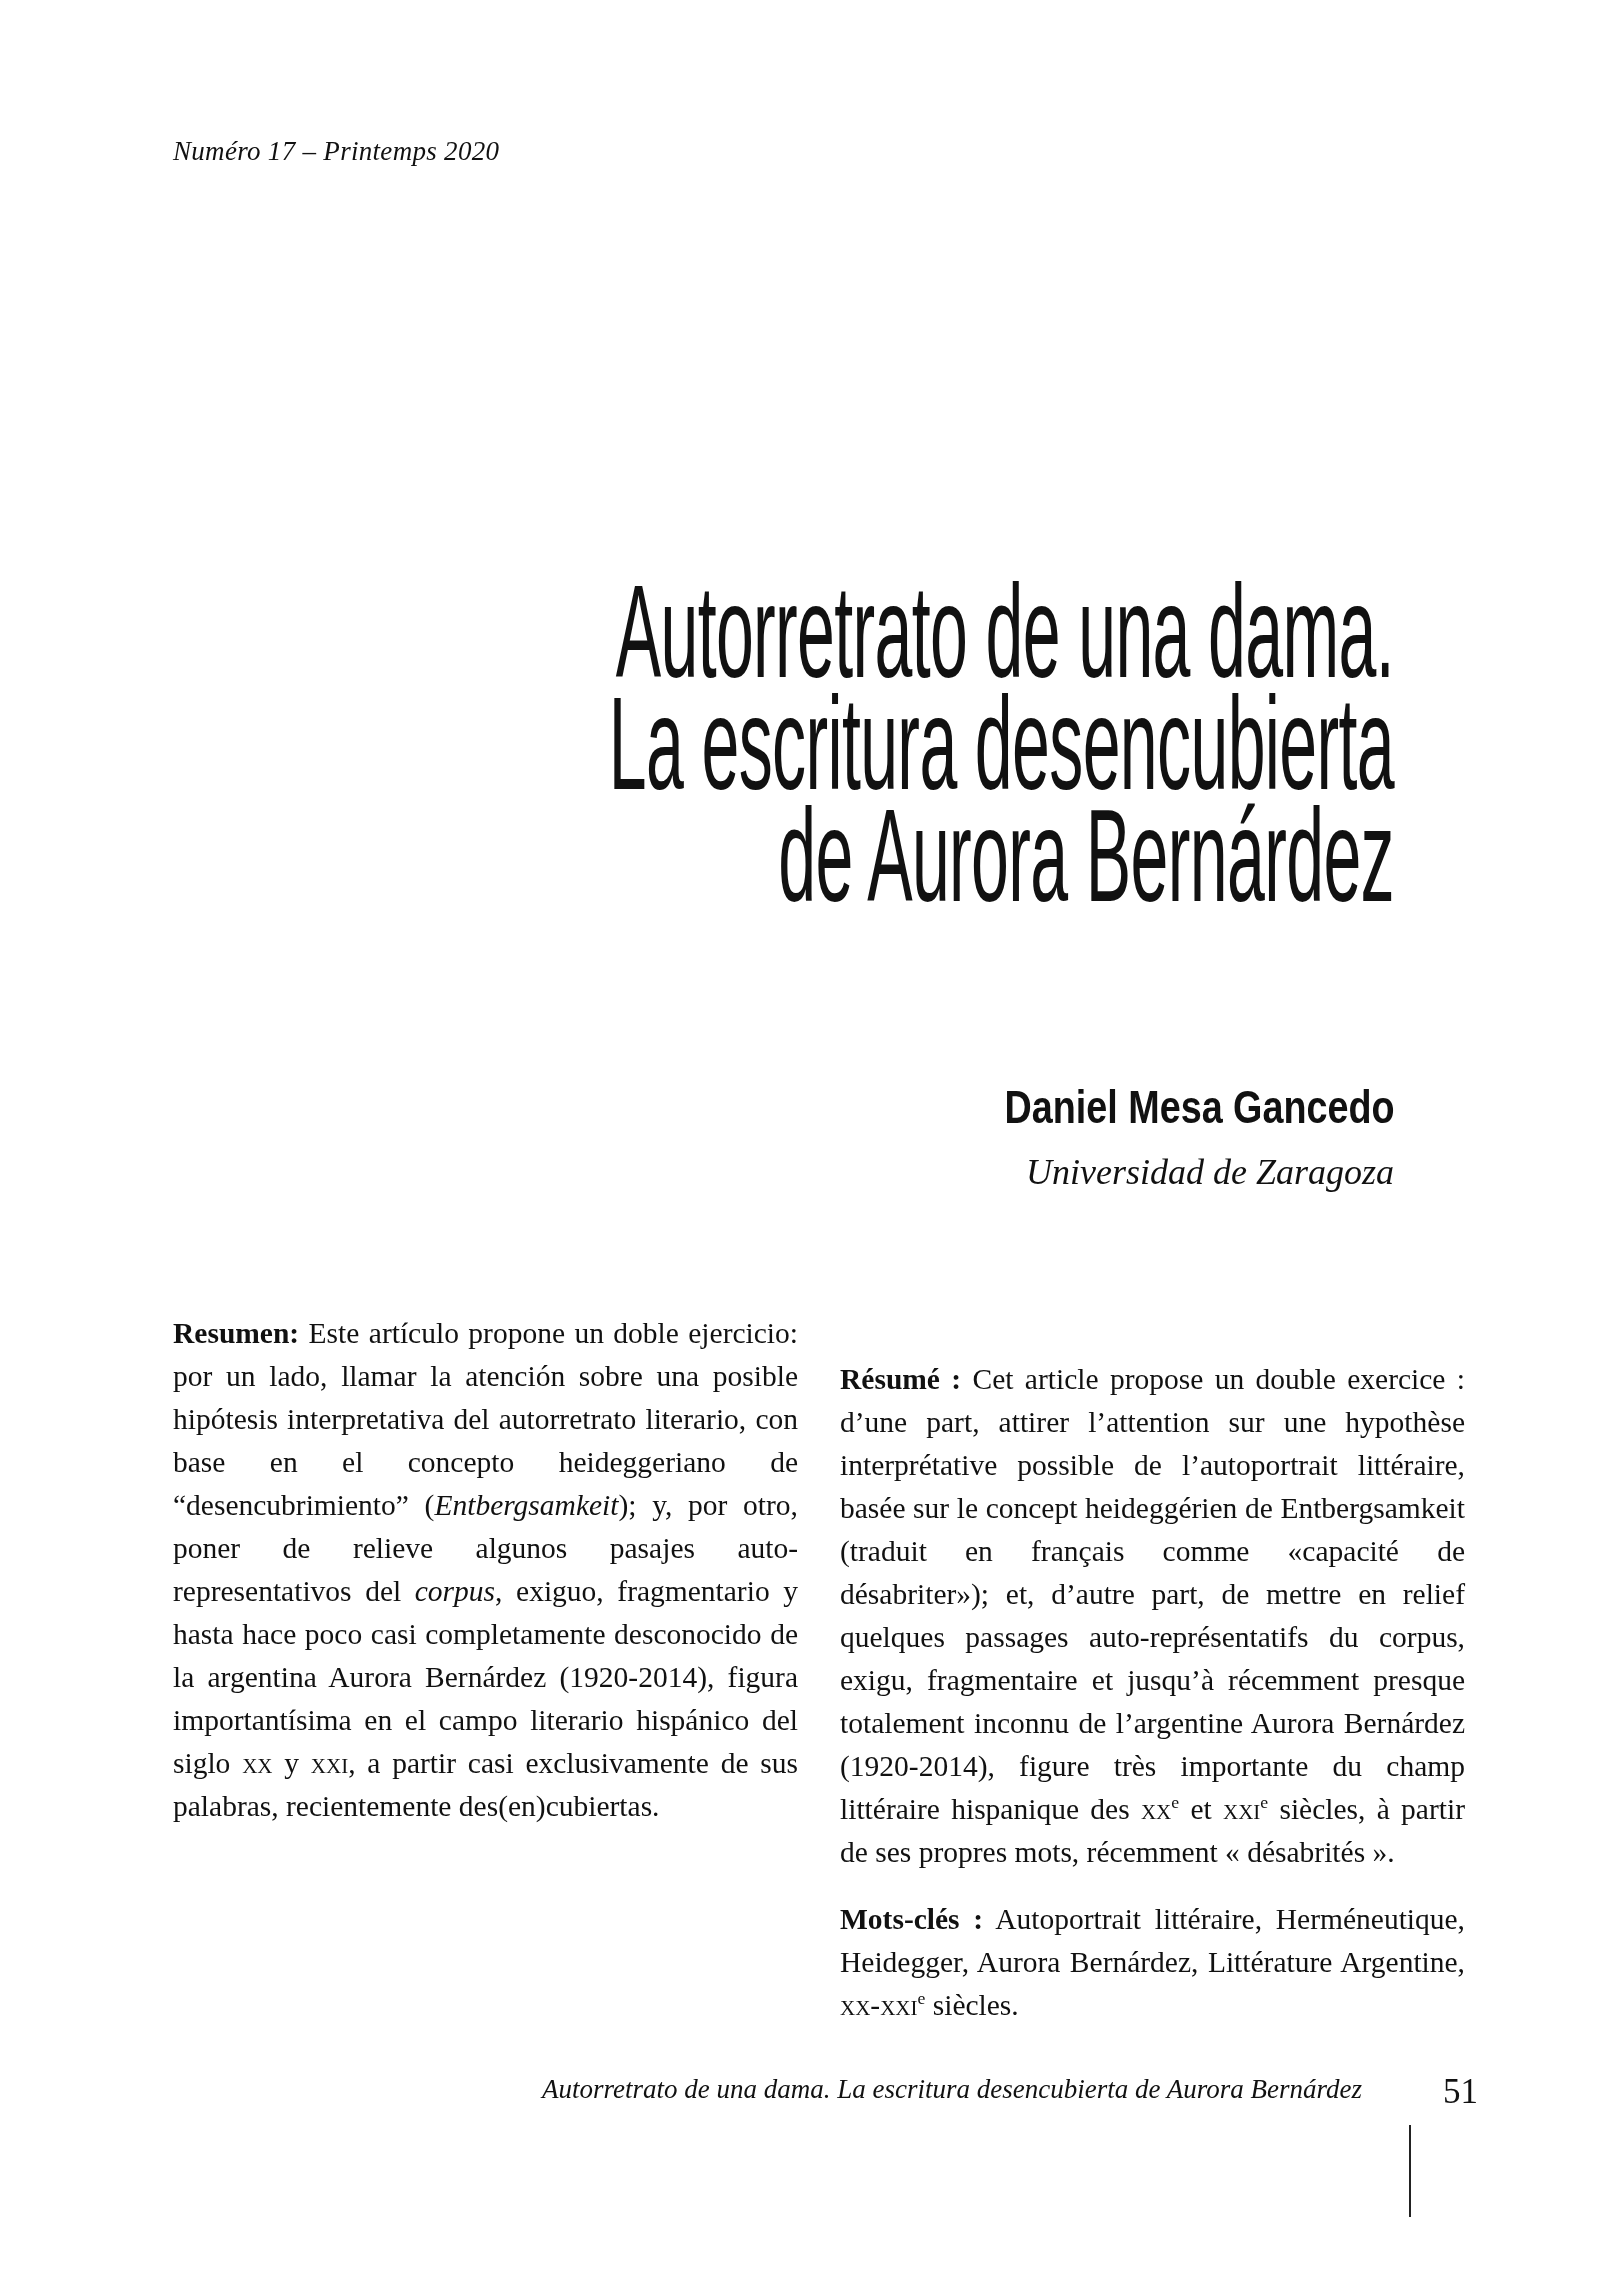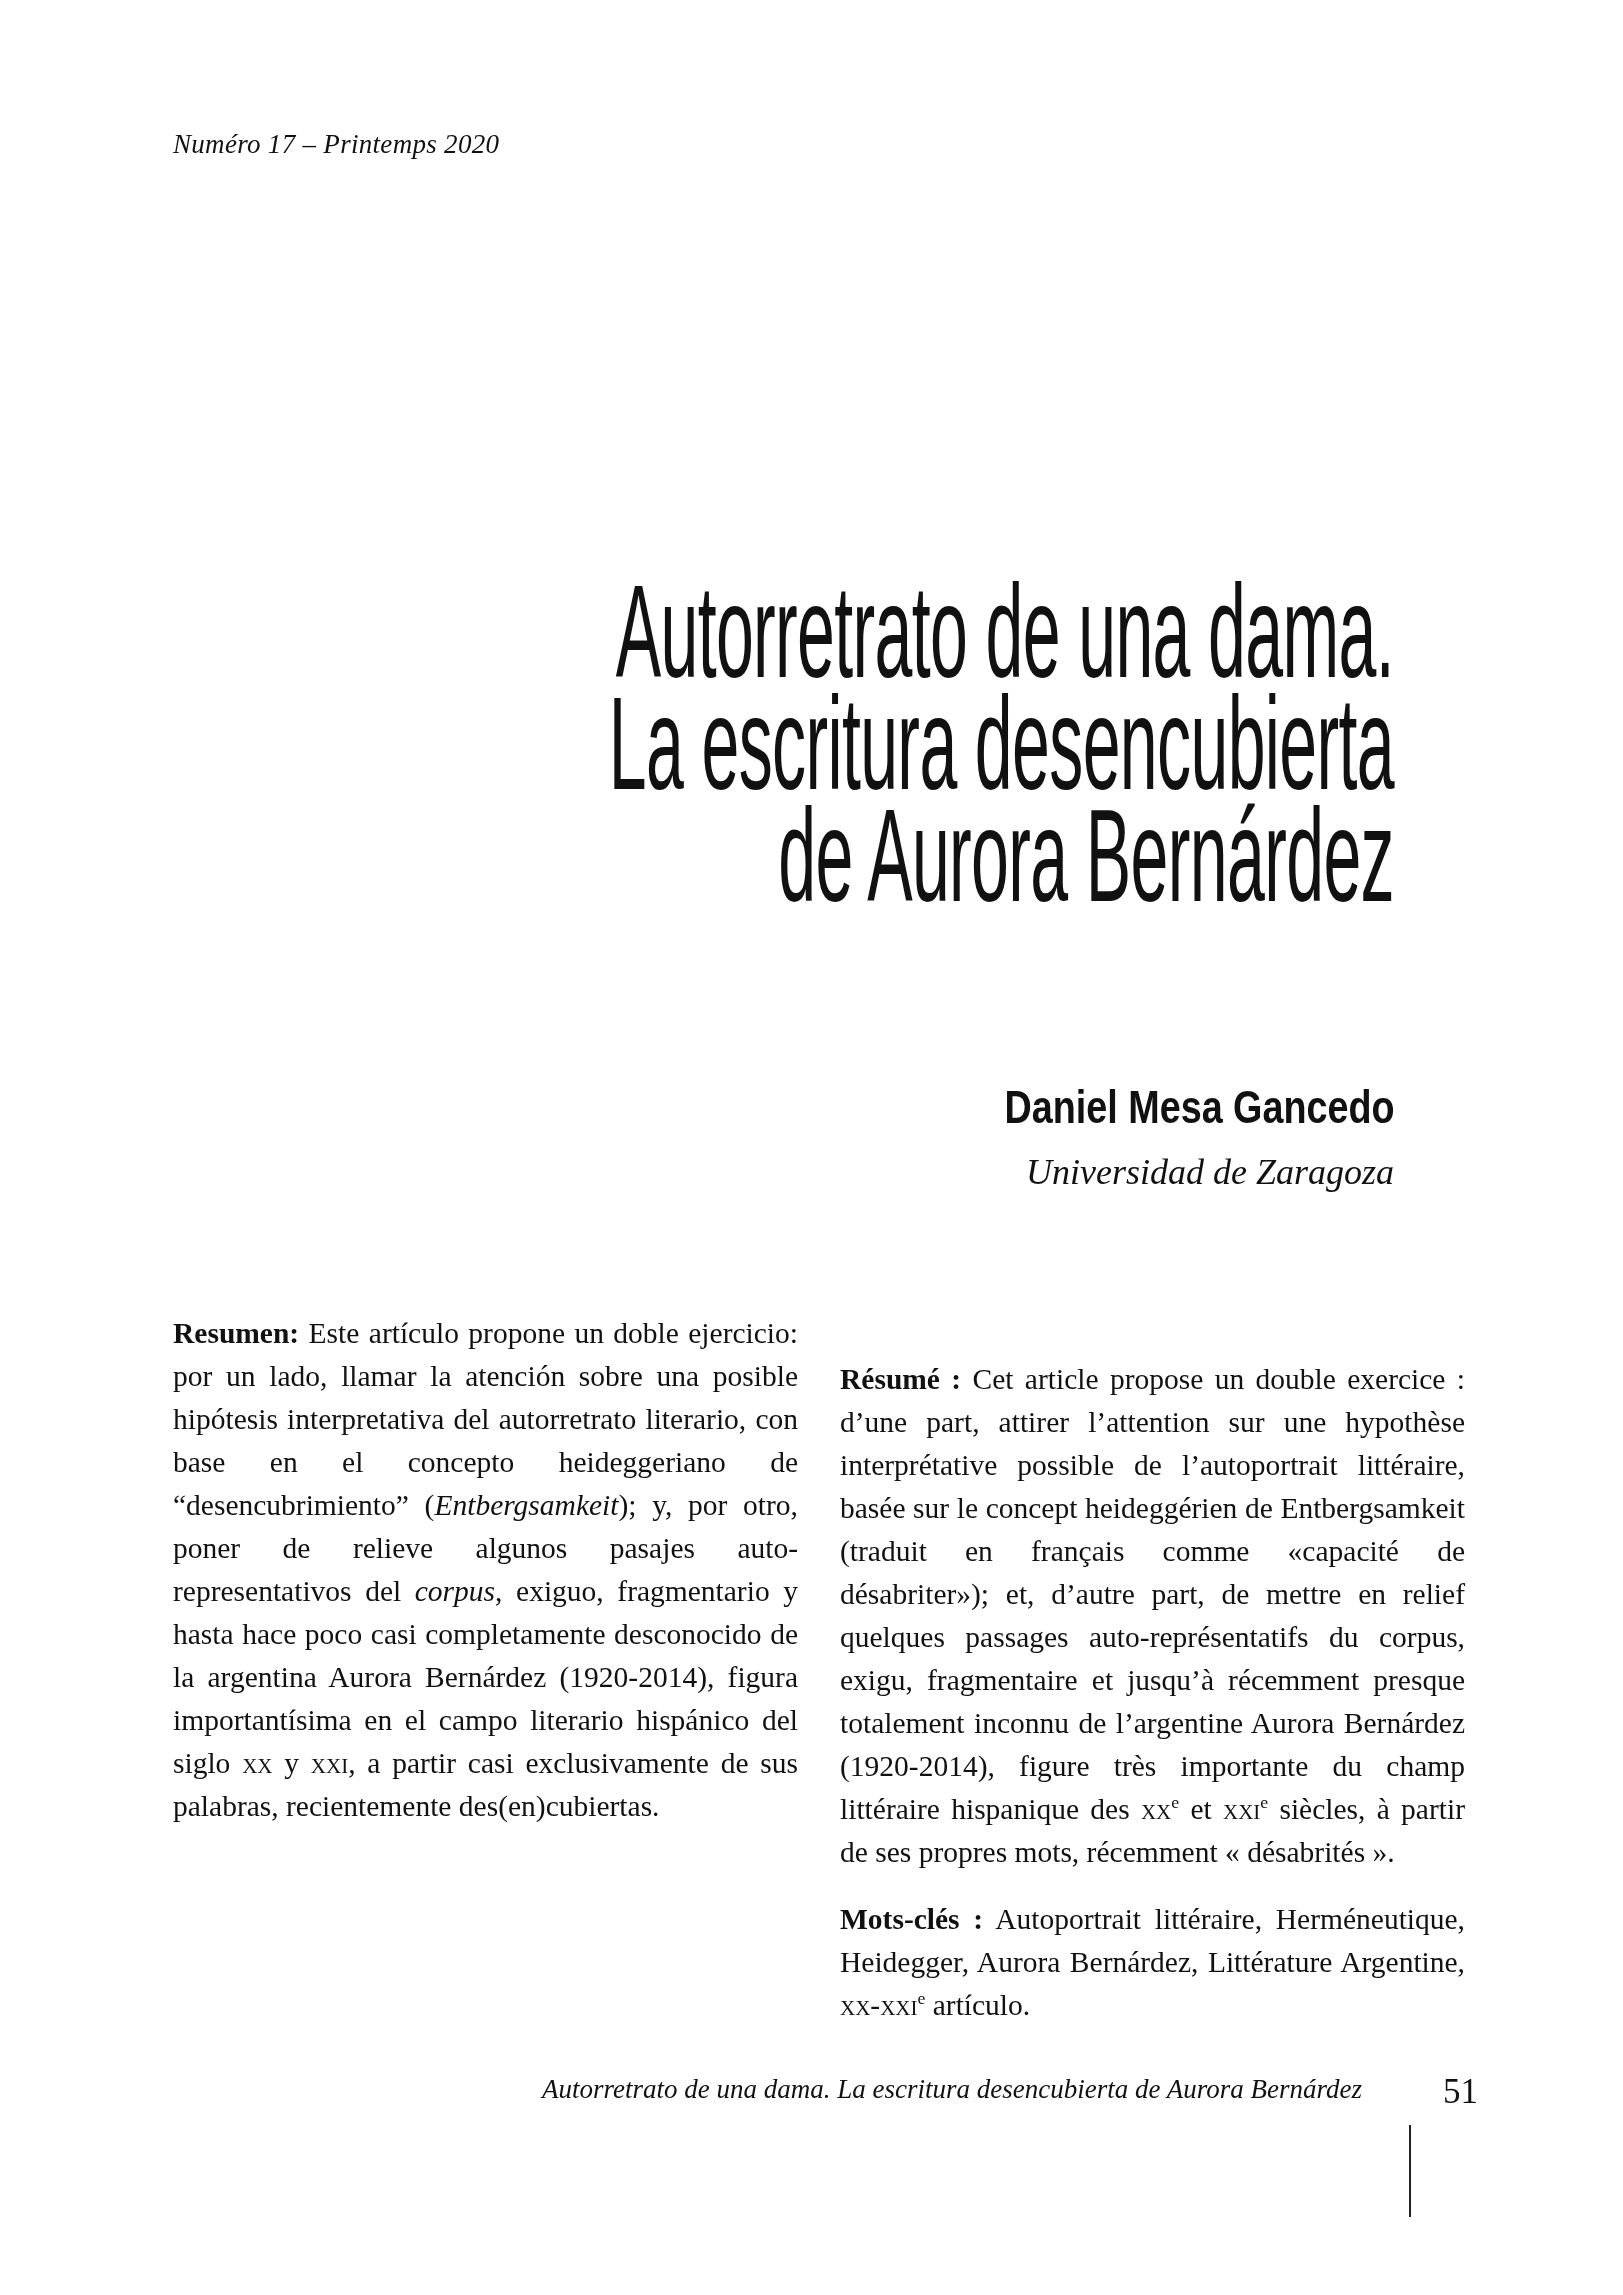--- a/index.html
+++ b/index.html
@@ -1,19 +1,19 @@
 <!DOCTYPE html>
 <html style="font-size:10.5px"><head>
 <meta charset="utf-8">
 <style>
   html, body { margin: 0; padding: 0; background: #ffffff; }
   body { width: 1623px; height: 2295px; position: relative; overflow: hidden; color: #111111;
          font-family: "Liberation Serif", "DejaVu Serif", serif; }
 
-  .running-head { position: absolute; left: 173px; top: 129px; font-style: italic; font-size: 27px;
+  .running-head { position: absolute; left: 173px; top: 136px; font-style: italic; font-size: 27px;
                   letter-spacing: 0.3px; }
 
   .title-block { position: absolute; right: 229px; top: 576px; text-align: right; }
   .title-line { display: block; font-family: "Liberation Sans", "DejaVu Sans", sans-serif;
                 font-weight: 400; font-size: 131px; line-height: 112px; white-space: nowrap;
                 transform-origin: right center; transform: scaleX(0.52); letter-spacing: -1.3px; }
   .title-wrap { height: 112px; }
 
   .author { position: absolute; right: 229px; top: 1080px; text-align: right;
             font-family: "Liberation Sans", "DejaVu Sans", sans-serif; font-weight: 700;
@@ -54,19 +54,19 @@
 
 <div class="author">Daniel Mesa Gancedo</div>
 <div class="affiliation">Universidad de Zaragoza</div>
 
 <div class="col col-left">
   <p><span class="lbl">Resumen:</span><span> Este artículo propone un doble ejercicio: por un lado, llamar la atención sobre una posible hipótesis interpretativa del autorretrato literario, con base en el concepto heideggeriano de “desencubrimiento” (</span><i>Entbergsamkeit</i><span>); y, por otro, poner de relieve algunos pasajes auto-representativos del </span><i>corpus</i><span>, exiguo, fragmentario y hasta hace poco casi completamente desconocido de la argentina Aurora Bernárdez (1920-2014), figura importantísima en el campo literario hispánico del siglo </span><span class="sc">xx</span><span> y </span><span class="sc">xxi</span><span>, a partir casi exclusivamente de sus palabras, recientemente des(en)cubiertas.</span></p>
 </div>
 
 <div class="col col-right">
   <p><span class="lbl">Résumé :</span><span> Cet article propose un double exercice : d’une part, attirer l’attention sur une hypothèse interprétative possible de l’autoportrait littéraire, basée sur le concept heideggérien de Entbergsamkeit (traduit en français comme «capacité de désabriter»); et, d’autre part, de mettre en relief quelques passages auto-représentatifs du corpus, exigu, fragmentaire et jusqu’à récemment presque totalement inconnu de l’argentine Aurora Bernárdez (1920-2014), figure très importante du champ littéraire hispanique des </span><span class="sc">xx</span><sup>e</sup><span> et </span><span class="sc">xxi</span><sup>e</sup><span> siècles, à partir de ses propres mots, récemment « désabrités ».</span></p>
-  <p class="kw"><span class="lbl">Mots-clés :</span><span> Autoportrait littéraire, Herméneutique, Heidegger, Aurora Bernárdez, Littérature Argentine, </span><span class="sc">xx-xxi</span><sup>e</sup><span> artículo.</span></p>
+  <p class="kw"><span class="lbl">Mots-clés :</span><span> Autoportrait littéraire, Herméneutique, Heidegger, Aurora Bernárdez, Littérature Argentine, </span><span class="sc">xx-xxi</span><sup>e</sup><span> siècles.</span></p>
 </div>
 
 <div class="footer-title">Autorretrato de una dama. La escritura desencubierta de Aurora Bernárdez</div>
 <div class="footer-rule"></div>
 <div class="page-number">51</div>
 
 
 </body></html>

